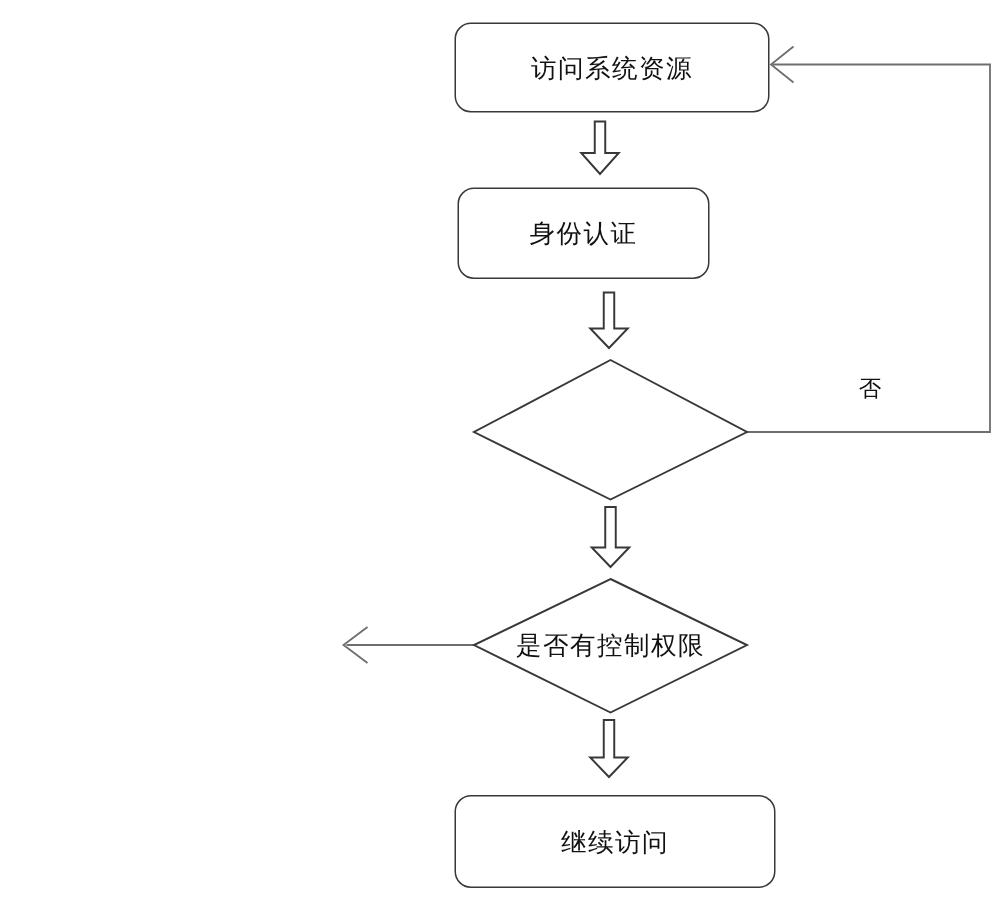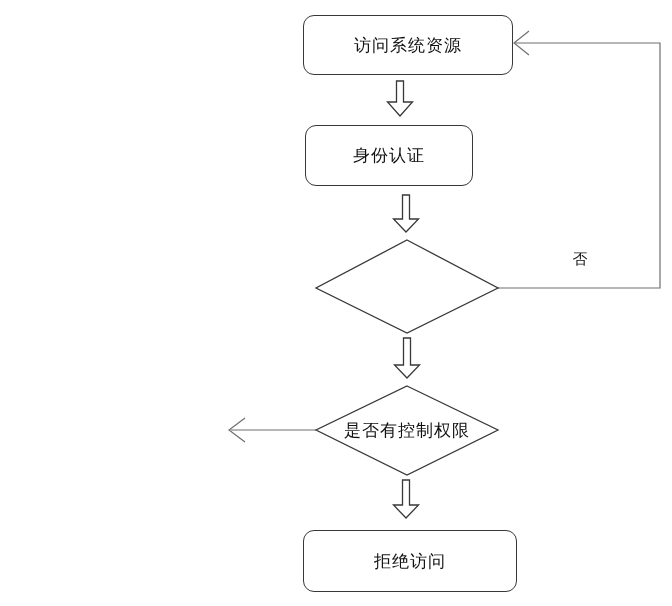--- a/index.html
+++ b/index.html
@@ -85,21 +85,21 @@
   <div class="node rect" style="left:303px; top:15px; width:210px; height:60px;">
     <span>访问系统资源</span>
   </div>
 
   <div class="node rect" style="left:305px; top:125px; width:168px; height:61px;">
     <span>身份认证</span>
   </div>
 
 
   <div class="node rect" style="left:303px; top:530px; width:214px; height:62px;">
-    <span>拒绝访问</span>
+    <span>继续访问</span>
   </div>
 
 
   <div class="node diamond-label" style="left:316px; top:386px; width:182px; height:89px;">
     <span>是否有控制权限</span>
   </div>
 
   <div class="edge-label" style="left:560px; top:250px; width:40px;">否</div>
 
 </div>

